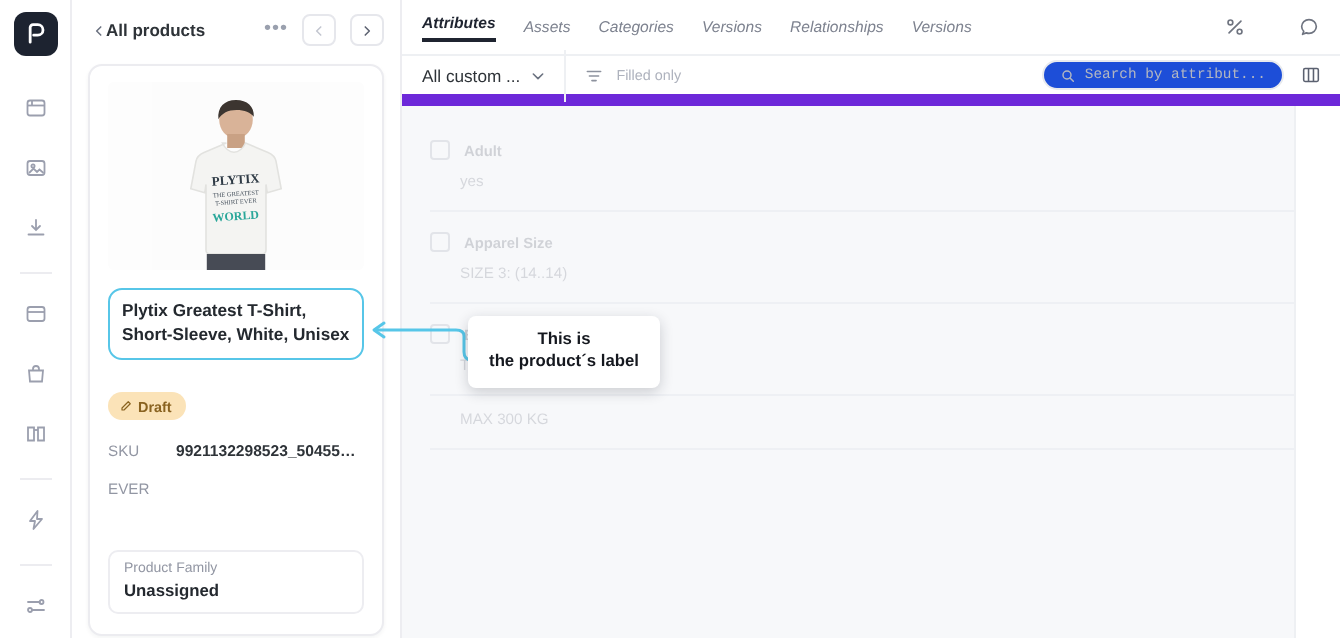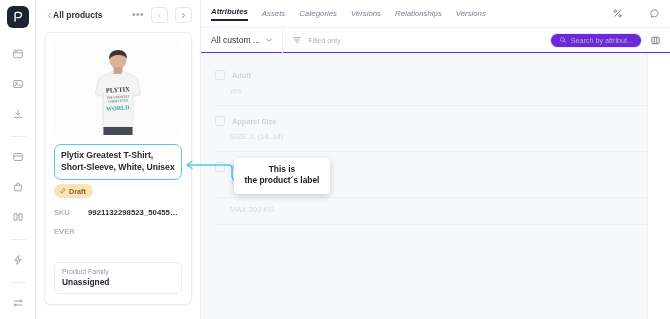--- a/index.html
+++ b/index.html
@@ -146,21 +146,21 @@
     font-weight: bold;
     color: #24292f;
     background: #fff;
     box-sizing: border-box;
   }
 
   .badge {
     display: inline-flex;
     align-items: center;
     gap: 3px;
-    margin-top: 4px;
+    margin-top: 16px;
     background: #fbe3b8;
     color: #8a6320;
     border-radius: 9px;
     padding: 2.5px 7px 2.5px 6px;
     font-size: 7.2px;
     font-weight: bold;
   }
   .badge svg { display:block; }
 
   .kv {
@@ -224,21 +224,21 @@
   }
   .tabs-spacer { flex: 1 1 auto; }
   .tab-icon { color:#6f7480; display:flex; align-items:center; }
 
   .toolbar {
     height: 26px;
     display: flex;
     align-items: center;
     background: #ffffff;
     border-top: 1px solid #eef0f3;
-    border-bottom: 1px solid #6d28d9;
+    border-bottom: 6px solid #6d28d9;
     padding: 0 9px 0 10px;
     box-sizing: border-box;
     justify-content: flex-end;
   }
   .tool-select {
     display: flex;
     align-items: center;
     gap: 5px;
     font-size: 8.6px;
     color: #2e3338;
@@ -263,21 +263,22 @@
   .search-box {
     display: flex;
     align-items: center;
     gap: 4px;
     border: 1px solid #e8eaee;
     border-radius: 11px;
     height: 15px;
     padding: 0 8px;
     box-sizing: border-box;
     color: #b3b7c1;
-    background: #6d28d9;
+    background: #1d4ed8;
+    font-family: Liberation Mono, monospace;
   }
   .search-box .ph { font-size: 7.2px; white-space: nowrap; }
   .col-icon { color: #5b6170; margin-left: 8px; display:flex; }
 
   .attr-scroll {
     flex: 1 1 auto;
     position: relative;
     overflow: hidden;
     background: #f7f8fa;
   }

